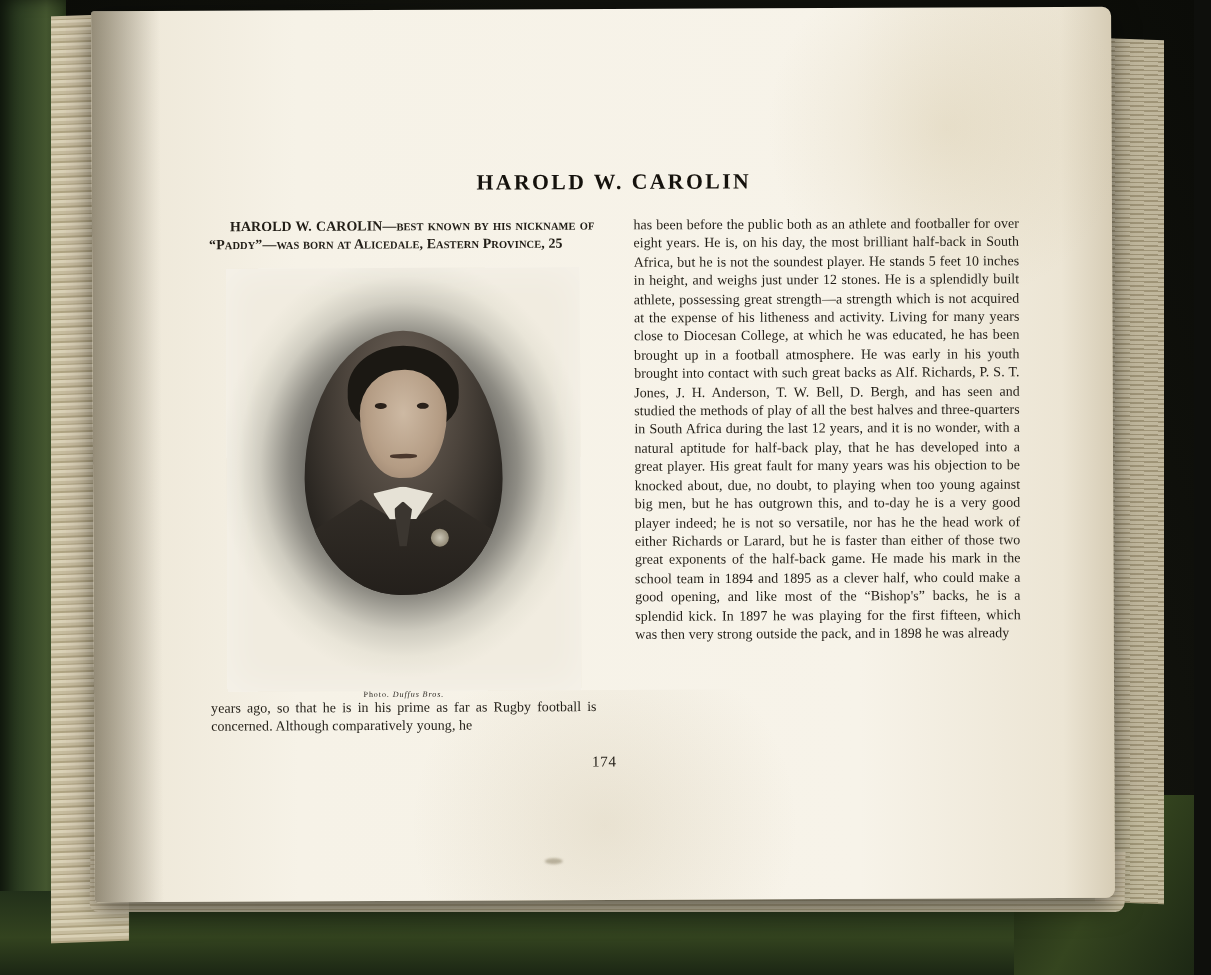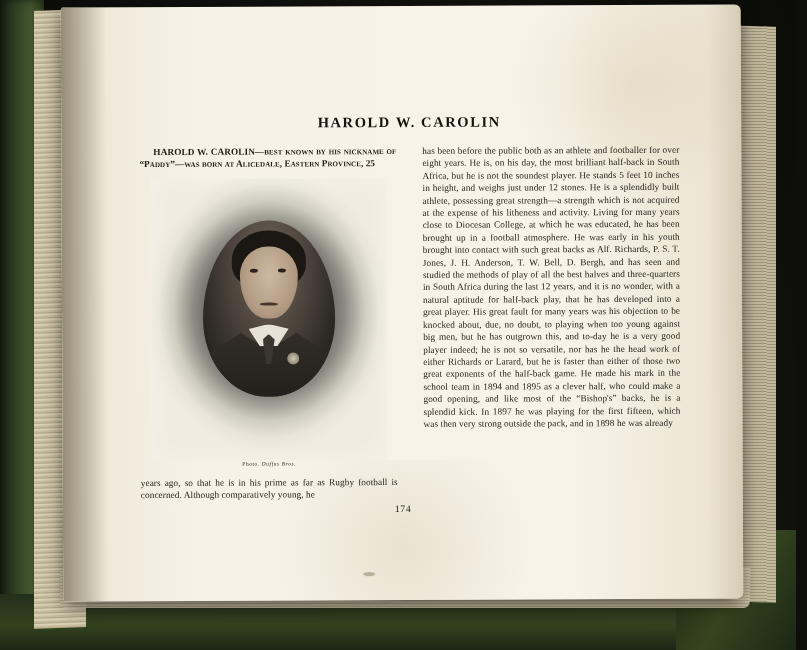--- a/index.html
+++ b/index.html
@@ -298,21 +298,21 @@
               <div class="collar"></div>
               <div class="tie"></div>
               <div class="badge"></div>
             </div>
           </div>
           <div class="photo-credit">
             <span>Photo.</span>
             <span class="credit-name">Duffus Bros.</span>
           </div>
 
-          <p style="margin-top:10px">years ago, so that he is in his prime as far as Rugby football is concerned.  Although comparatively young, he</p>
+          <p style="">years ago, so that he is in his prime as far as Rugby football is concerned.  Although comparatively young, he</p>
         </div>
 
         <div class="col">
           <p>has been before the public both as an athlete and footballer for over eight years.  He is, on his day, the most brilliant half-back in South Africa, but he is not the soundest player.  He stands 5 feet 10 inches in height, and weighs just under 12 stones.  He is a splendidly built athlete, possessing great strength—a strength which is not acquired at the expense of his litheness and activity.  Living for many years close to Diocesan College, at which he was educated, he has been brought up in a football atmosphere.  He was early in his youth brought into contact with such great backs as Alf. Richards, P. S. T. Jones, J. H. Anderson, T. W. Bell, D. Bergh, and has seen and studied the methods of play of all the best halves and three-quarters in South Africa during the last 12 years, and it is no wonder, with a natural aptitude for half-back play, that he has developed into a great player.  His great fault for many years was his objection to be knocked about, due, no doubt, to playing when too young against big men, but he has outgrown this, and to-day he is a very good player indeed; he is not so versatile, nor has he the head work of either Richards or Larard, but he is faster than either of those two great exponents of the half-back game.  He made his mark in the school team in 1894 and 1895 as a clever half, who could make a good opening, and like most of the “Bishop's” backs, he is a splendid kick.  In 1897 he was playing for the first fifteen, which was then very strong outside the pack, and in 1898 he was already</p>
         </div>
       </div>
     </div>
 
     <div class="page-number">174</div>
     <div class="speck"></div>

